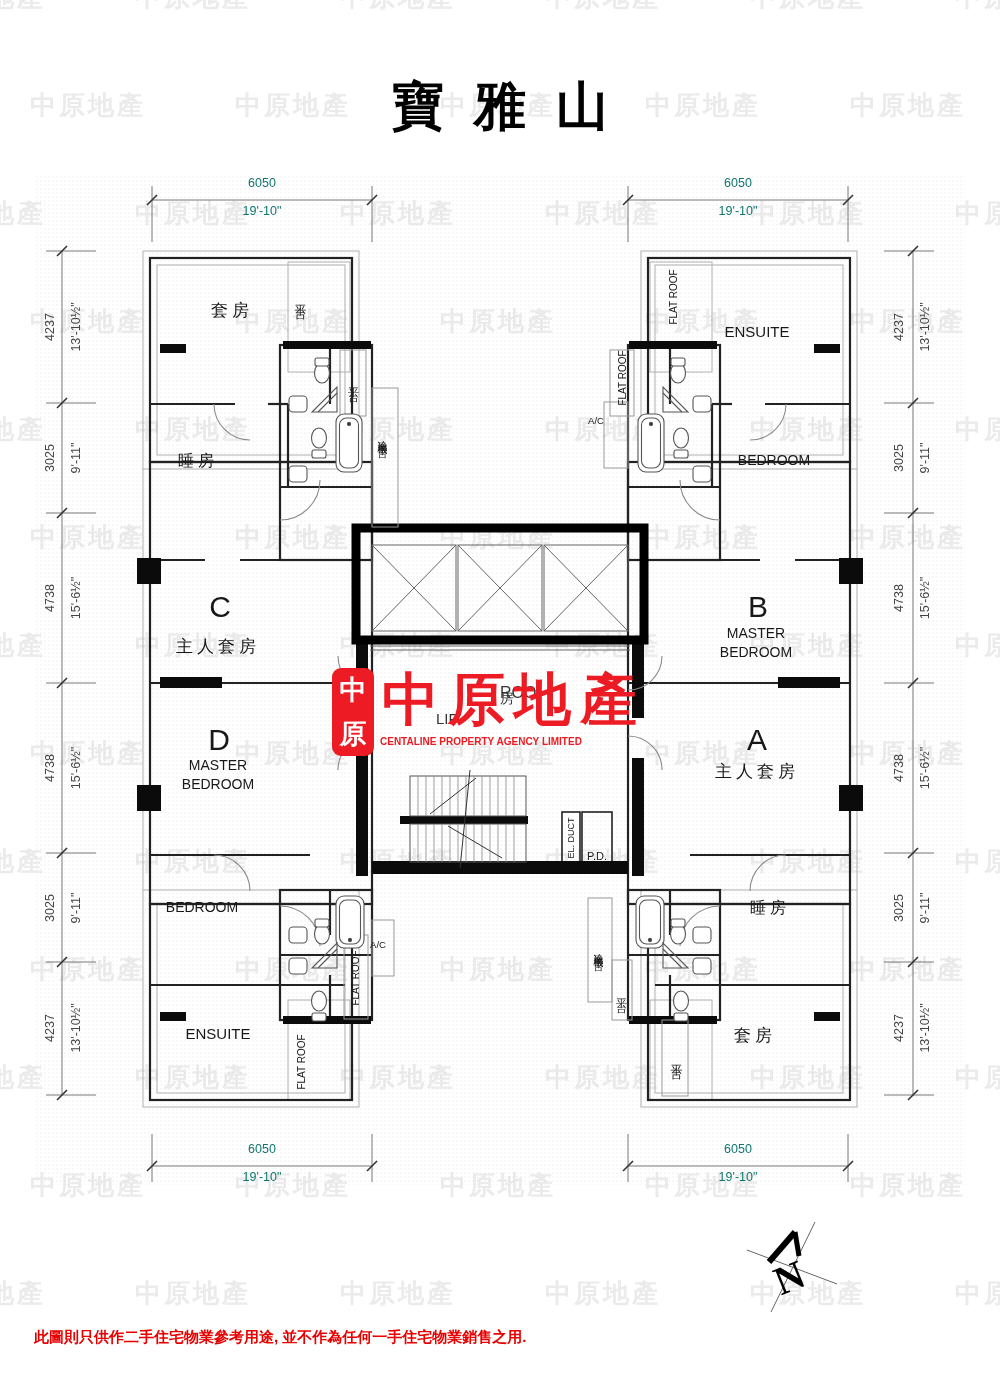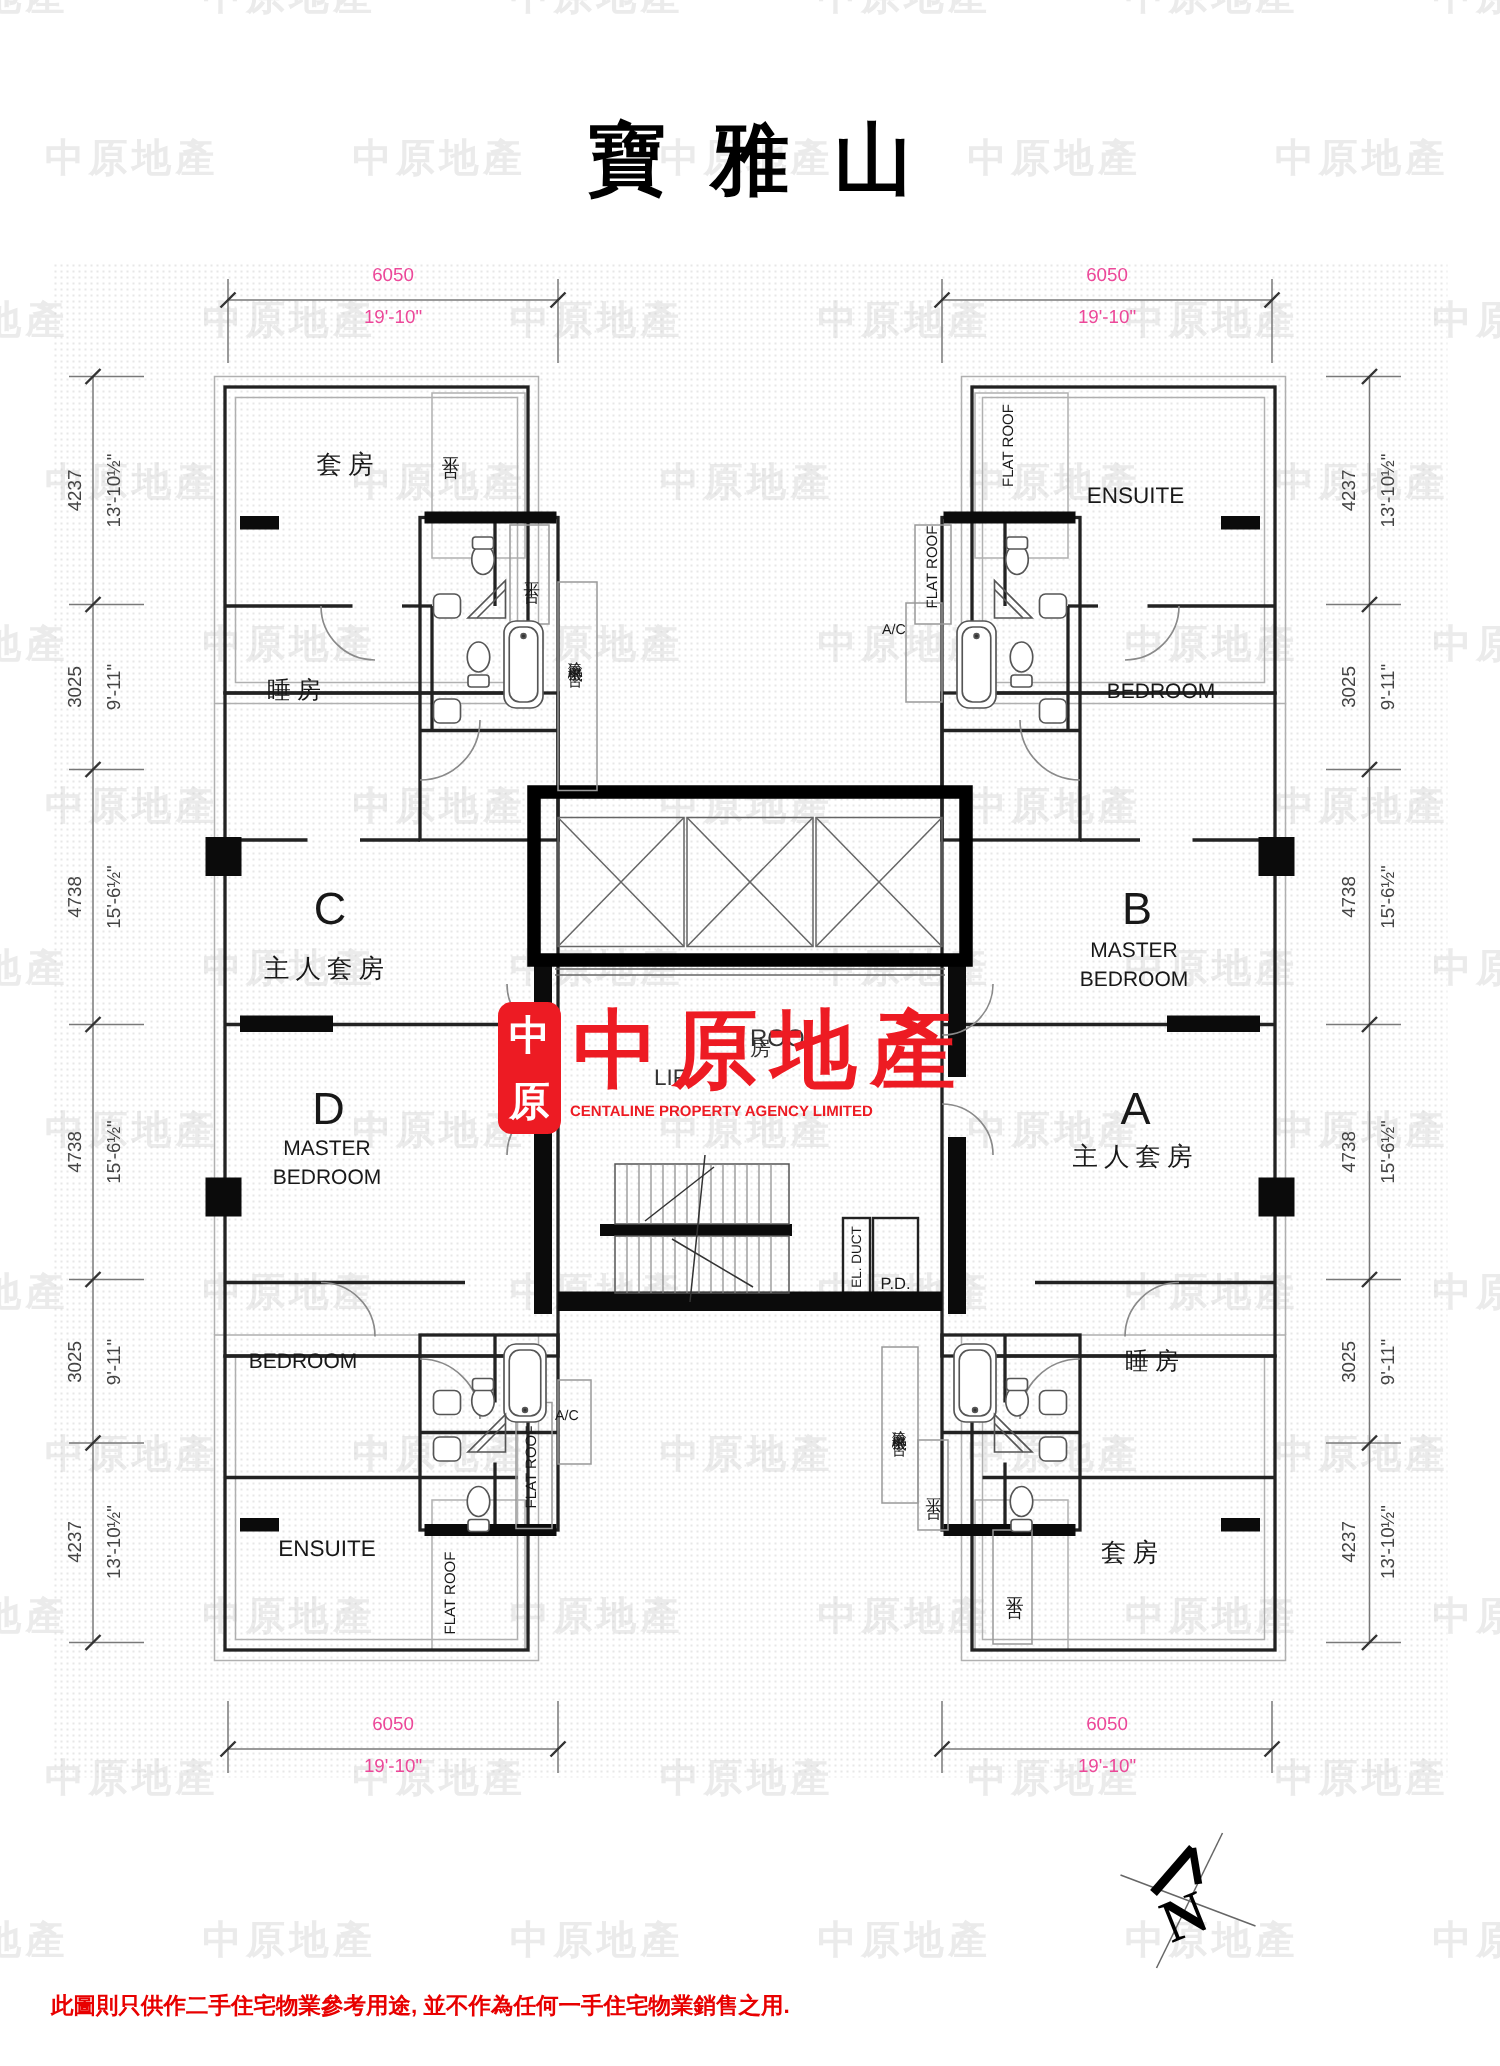--- a/index.html
+++ b/index.html
@@ -11,21 +11,21 @@
            white-space:nowrap;user-select:none;}
   .dots{position:absolute;left:35px;top:175px;width:930px;height:1010px;z-index:1;opacity:.45;
         background-image:radial-gradient(circle,#c9c9c9 .6px,transparent .75px);
         background-size:4px 4px;}
   svg.plan{position:absolute;left:0;top:0;z-index:2;}
   
   .lbl{position:absolute;transform:translate(-50%,-50%);color:#181818;white-space:nowrap;z-index:3;
        font-family:"Liberation Sans",sans-serif;}
   .v{writing-mode:vertical-rl;letter-spacing:3px;}
   .r90{transform:translate(-50%,-50%) rotate(-90deg);}
-  .dimh{position:absolute;width:220px;text-align:center;font-size:12.5px;color:#ec4899;z-index:3;
+  .dimh{position:absolute;width:220px;text-align:center;font-size:12.5px;color:#0f766e;z-index:3;
         font-family:"Liberation Sans",sans-serif;}
   .dimv{position:absolute;transform:translate(-50%,-50%) rotate(-90deg);font-size:12.5px;color:#444;
         white-space:nowrap;z-index:3;font-family:"Liberation Sans",sans-serif;}
   
   .main-title{position:absolute;left:50%;top:72px;transform:translateX(-50%);z-index:3;
       font-family:"Liberation Serif",serif;font-weight:bold;font-size:52px;letter-spacing:30px;
       padding-left:30px;color:#000;white-space:nowrap;}
   .foot-cn{position:absolute;left:50%;top:1186px;transform:translateX(-50%);z-index:3;
       font-family:"Liberation Serif",serif;font-size:34px;letter-spacing:3px;color:#111;white-space:nowrap;}
   .foot-en{position:absolute;left:50%;top:1244px;transform:translateX(-50%);z-index:3;

